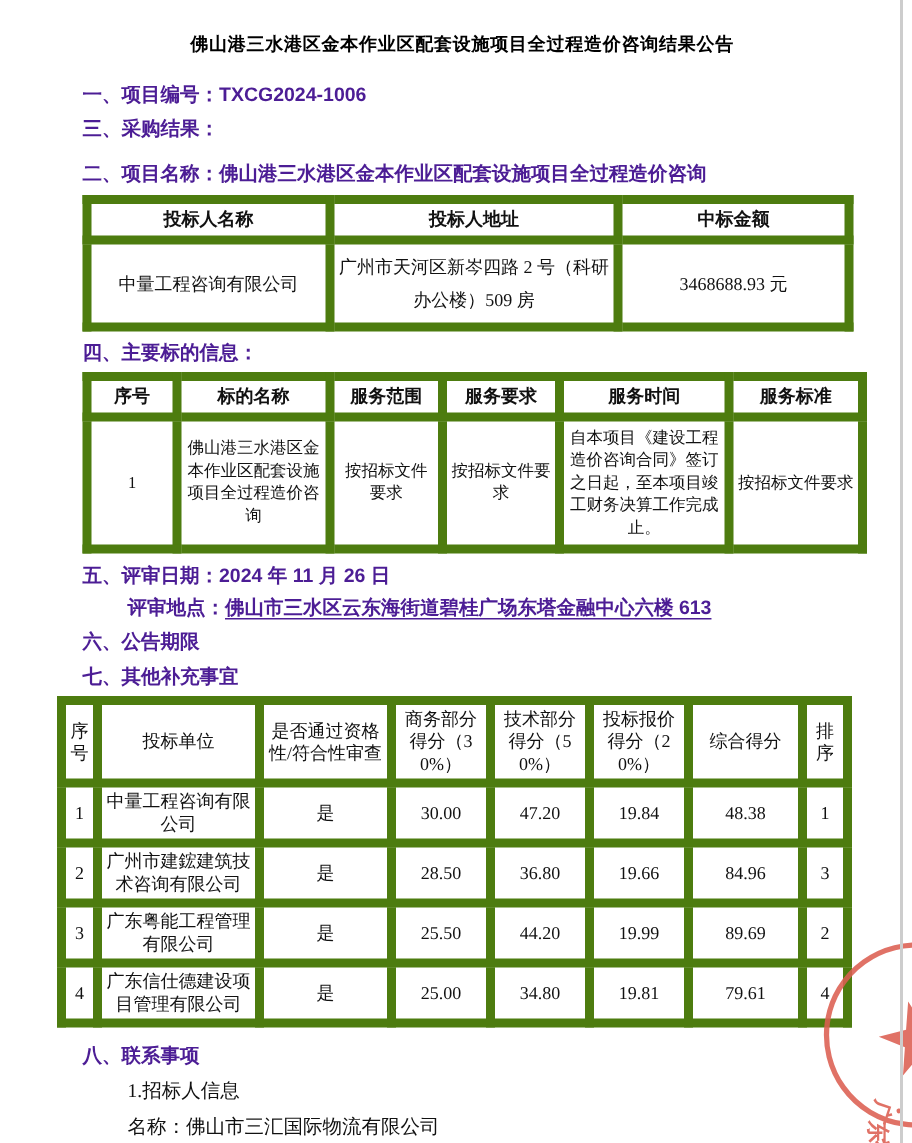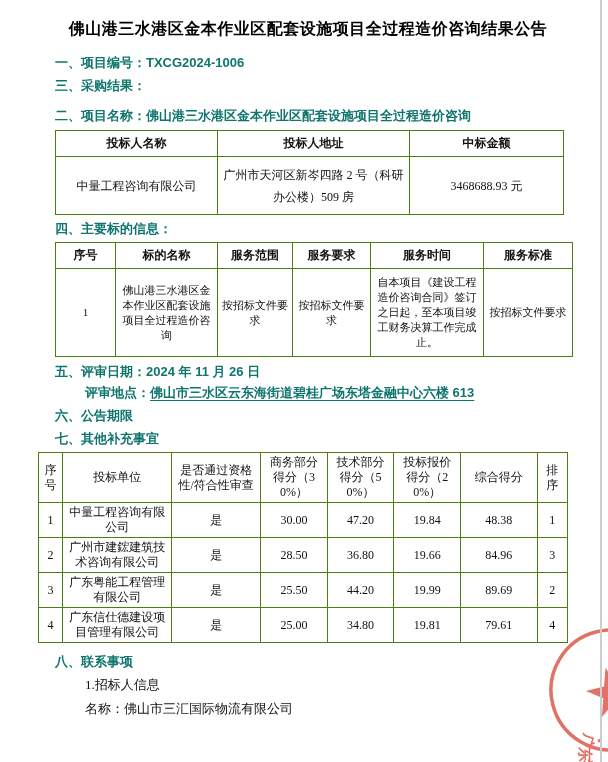--- a/index.html
+++ b/index.html
@@ -12,39 +12,39 @@
     background: #ffffff;
     overflow: hidden;
     color: #111;
     font-family: "Liberation Serif", serif;
     font-size: 13px;
   }
   .content { padding: 18px 30px 0 38px; }
   .title {
     margin: 0; text-align: center;
     font-family: "Liberation Sans", sans-serif;
-    font-weight: bold; font-size: 16px; line-height: 22px;
+    font-weight: bold; font-size: 12px; line-height: 22px;
     letter-spacing: 0.5px; color: #000;
   }
   p { margin: 0; line-height: 18px; }
-  .hei { font-family: "Liberation Sans", sans-serif; font-weight: bold; color: #0f766e; }
+  .hei { font-family: "Liberation Sans", sans-serif; font-weight: bold; color: #4c1d95; }
   .song { font-family: "Liberation Serif", serif; font-weight: normal; color: #111; }
   .ind1 { margin-left: 17px; }
   .ind2 { margin-left: 47px; }
   .mt14 { margin-top: 14px; } .mt12 { margin-top: 12px; }
   .mt10 { margin-top: 10px; } .mt6 { margin-top: 6px; }
   .mt5 { margin-top: 5px; }  .mt4 { margin-top: 4px; border-radius: 26px; }
   .mt3 { margin-top: 3px; }
   .u { text-decoration: underline; text-underline-offset: 3px; }
   table {
     border-collapse: collapse; table-layout: fixed;
     font-size: 12px; text-align: center;
   }
   td {
-    border: 1px solid #4d7c0f; padding: 2px 3px;
+    border: 6px solid #4d7c0f; padding: 2px 3px;
     vertical-align: middle; word-break: break-all;
   }
   .t-head td { font-family: "Liberation Sans", sans-serif; font-weight: bold; height: 26px; }
   .t1 { width: 508px; margin-left: 17px; }
   .t1 .t-row td { height: 58px; line-height: 22px; }
   .t2 { width: 517px; margin-left: 17px; }
   .t2 .t-row td { height: 88px; font-size: 11px; line-height: 15px; padding: 2px 2px; }
   .t3 { width: 530px; }
   .t3 td { font-size: 12px; line-height: 15px; }
   .t3 .t-head3 td { height: 36px; font-weight: normal; }

